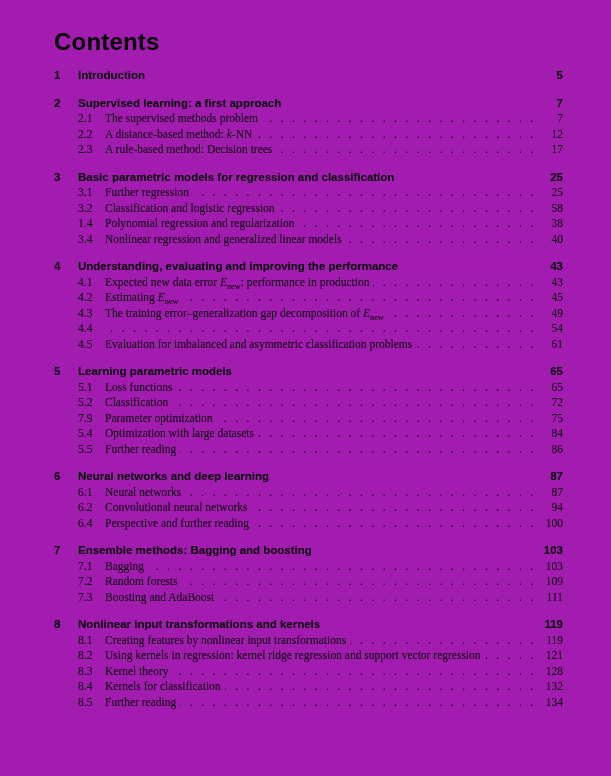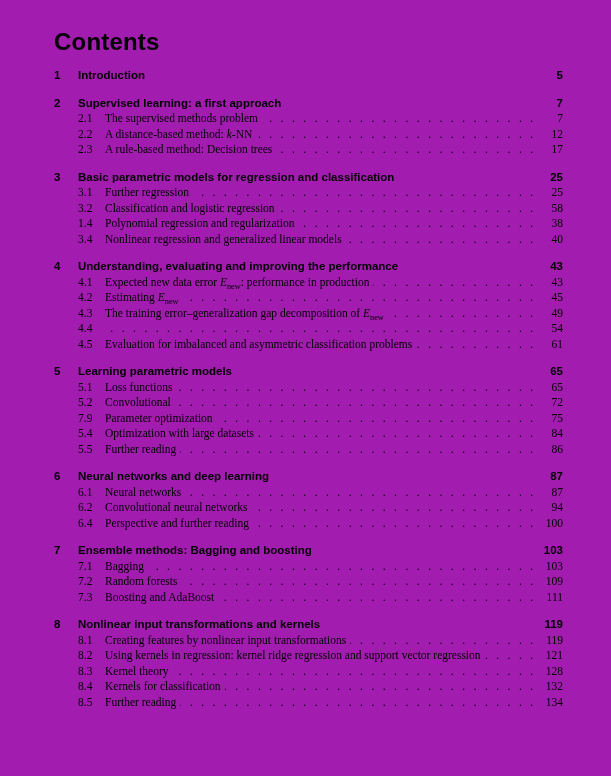--- a/index.html
+++ b/index.html
@@ -164,21 +164,21 @@
         <span class="page-num">65</span>
       </div>
       <div class="sec-row">
         <span class="num">5.1</span>
         <span class="title">Loss functions</span>
         <span class="leader"></span>
         <span class="page-num">65</span>
       </div>
       <div class="sec-row">
         <span class="num">5.2</span>
-        <span class="title">Convolutional</span>
+        <span class="title">Classification</span>
         <span class="leader"></span>
         <span class="page-num">72</span>
       </div>
       <div class="sec-row">
         <span class="num">7.9</span>
         <span class="title">Parameter optimization</span>
         <span class="leader"></span>
         <span class="page-num">75</span>
       </div>
       <div class="sec-row">

